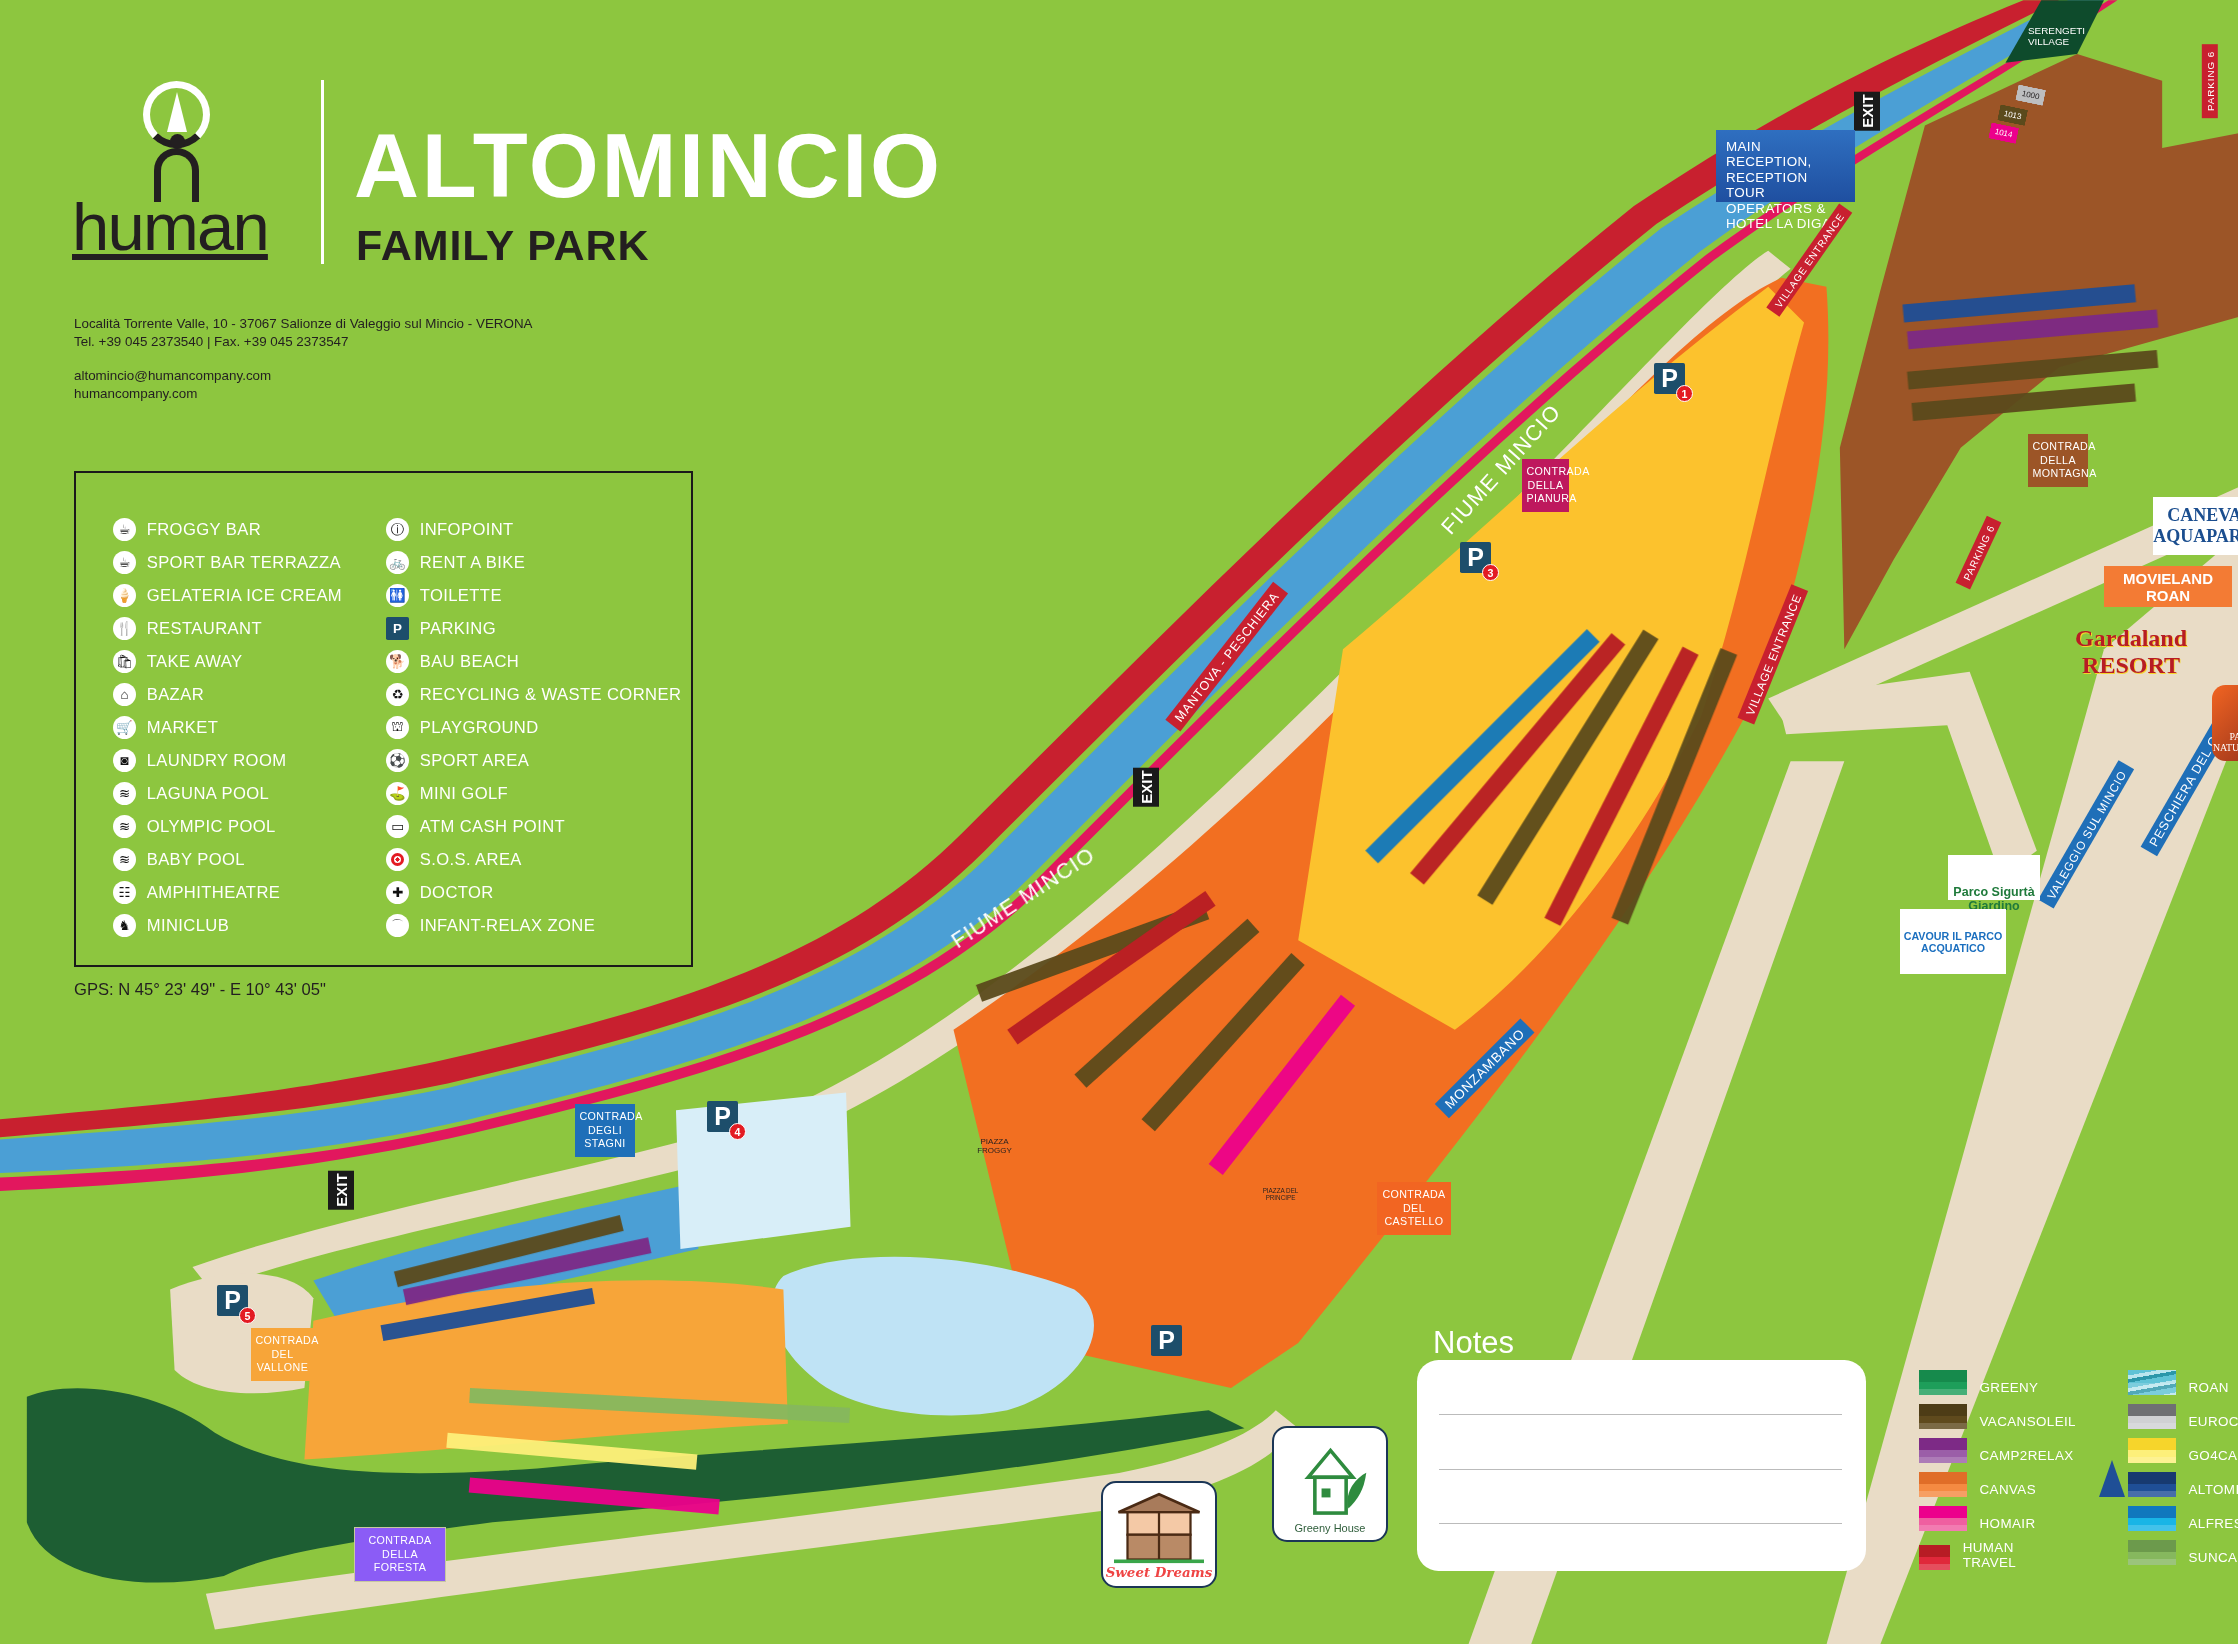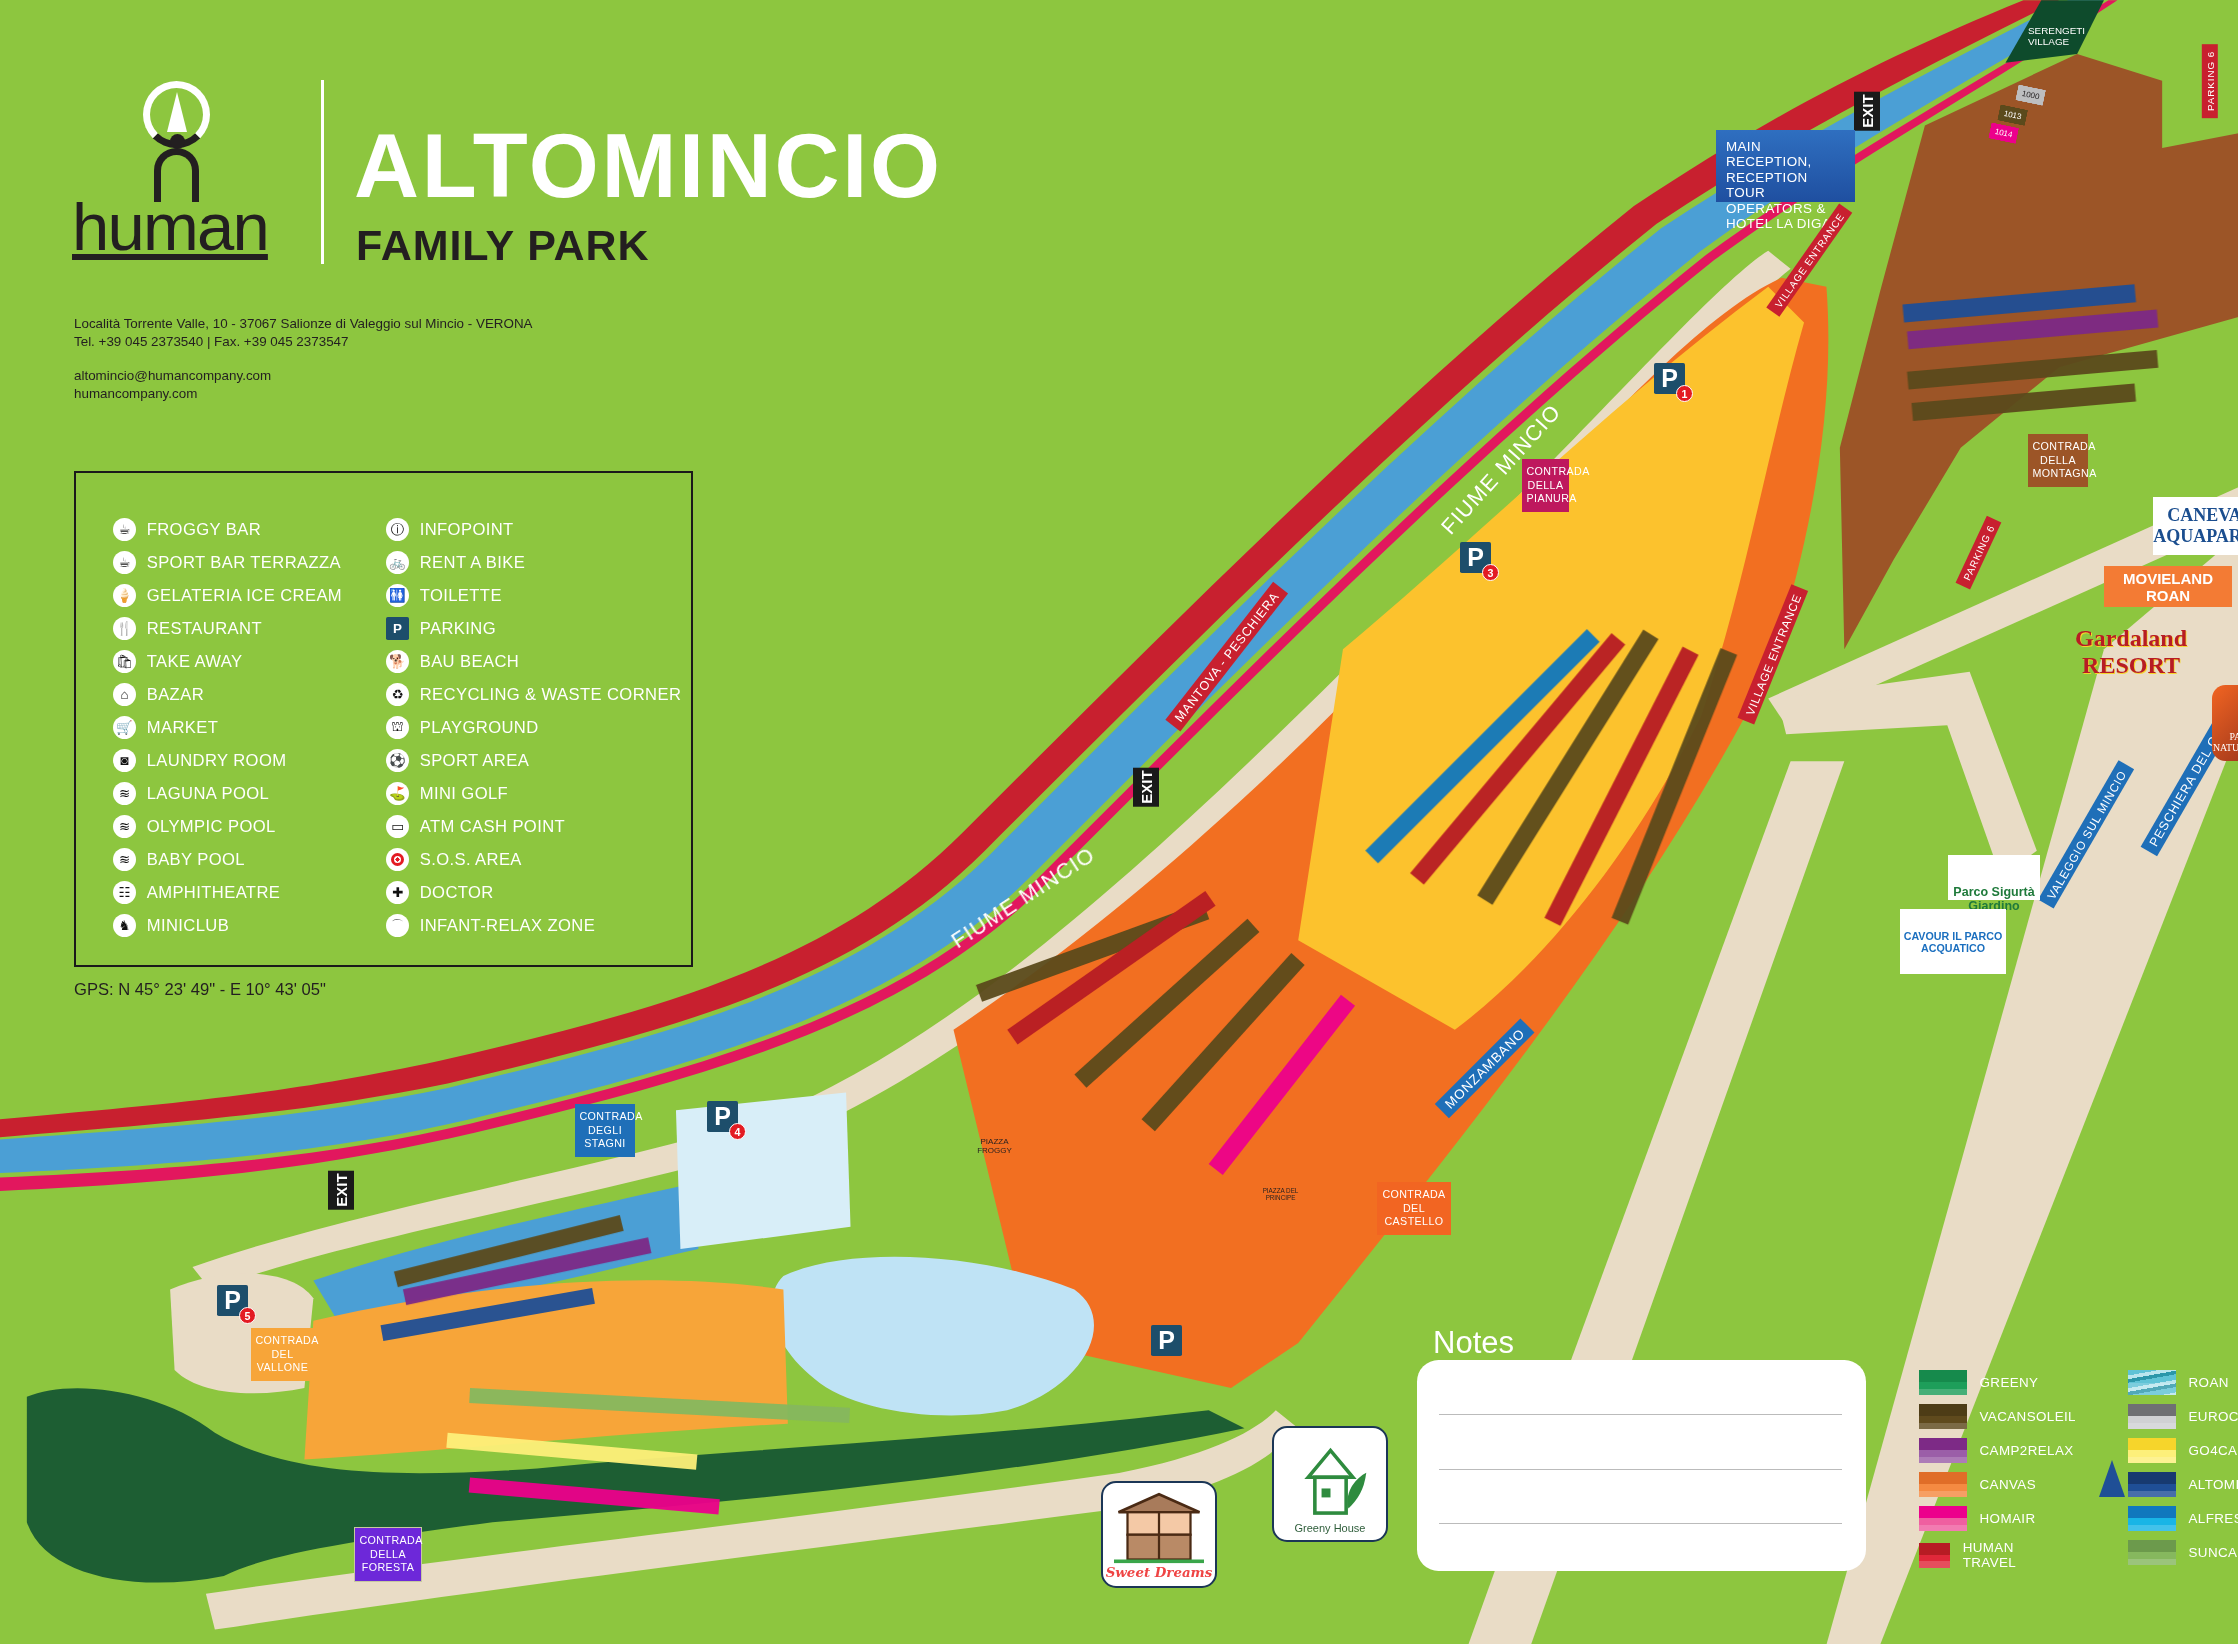--- a/index.html
+++ b/index.html
@@ -35,21 +35,21 @@
   .road-label{position:absolute;color:#fff;font-size:15px;letter-spacing:0.9px;white-space:nowrap;transform-origin:left center;padding:2.7px 7.2px;}
   .exit-tag{position:absolute;background:#1a1a1a;color:#fff;font-size:15px;font-weight:700;padding:2.7px 4.5px;writing-mode:vertical-rl;transform:rotate(180deg);}
   .reception{position:absolute;left:1716px;top:130px;width:139px;height:72px;background:linear-gradient(#2f6fc0,#1f4fa0);color:#fff;font-size:13.4px;line-height:1.15;padding:9px 9.9px;box-sizing:border-box;letter-spacing:0.4px;}
   .plot{position:absolute;font-size:8px;color:#fff;display:flex;align-items:center;justify-content:center;transform-origin:center;}
   .poi-logo{position:absolute;background:#fff;display:flex;align-items:center;justify-content:center;flex-direction:column;text-align:center;}
   .notes-title{position:absolute;left:1433px;top:1325px;font-size:31px;color:#fff;}
   .notes-box{position:absolute;left:1417px;top:1360px;width:449px;height:211px;background:#fff;border-radius:21.5px;}
   .notes-line{position:absolute;left:22.4px;width:403px;height:1.3px;background:#bbb;}
   .ext-card{position:absolute;background:#fff;border:2.2px solid #1b3656;border-radius:15px;display:flex;flex-direction:column;align-items:center;justify-content:flex-end;box-sizing:border-box;padding-bottom:6.3px;}
   .cat-legend{position:absolute;left:1919px;top:1370px;}
-  .cat-item{position:absolute;display:flex;align-items:center;}
+  .cat-item{position:absolute;display:flex;align-items:flex-end;}
   .cat-swatch{width:48px;height:25px;box-sizing:border-box;position:relative;}
   .cat-swatch::after{content:"";position:absolute;left:0;right:0;bottom:0;height:50%;background:rgba(255,255,255,0.18);}
   .cat-label{margin-left:12.5px;font-size:13.4px;color:#fff;letter-spacing:0.4px;}
 </style>
 </head>
 <body>
 
 <div class="canvas">
 
   <svg class="map" width="2326" height="1645" viewBox="0 0 5196 3674">
@@ -274,21 +274,21 @@
     </div>
   <div class="parking" style="left:1151px;top:1325px;">
       <span>P</span>
     </div>
 
   <div class="zone-sign" style="left:1522px;top:459px;width:47px;background:#be185d;font-size:10.7px;">CONTRADA DELLA PIANURA</div>
   <div class="zone-sign" style="left:2028px;top:434px;width:60px;background:#9c5527;font-size:10.7px;">CONTRADA DELLA MONTAGNA</div>
   <div class="zone-sign" style="left:575px;top:1104px;width:60px;background:#1f6fb8;font-size:10.7px;">CONTRADA DEGLI STAGNI</div>
   <div class="zone-sign" style="left:1377px;top:1182px;width:74px;background:#f26522;font-size:10.7px;">CONTRADA DEL CASTELLO</div>
   <div class="zone-sign" style="left:251px;top:1328px;width:63px;background:#f7a539;font-size:10.7px;">CONTRADA DEL VALLONE</div>
-  <div class="zone-sign" style="left:354px;top:1527px;width:68px;background:#6d28d9;font-size:10.7px;border:1.3px solid #c7c8a0;">CONTRADA DELLA FORESTA</div>
+  <div class="zone-sign" style="left:354px;top:1527px;width:92px;background:#8b5cf6;font-size:10.7px;border:1.3px solid #c7c8a0;">CONTRADA DELLA FORESTA</div>
 
   <div class="abs" style="left:2019px;top:85px;width:197px;">
     <div style="display:flex;transform:rotate(12deg);transform-origin:left top;">
       <span class="plot" style="width:27px;height:15px;background:#ee5b9b;">1006</span>
       <span class="plot" style="width:27px;height:15px;background:#bdbec0;color:#231f20;">1005</span>
       <span class="plot" style="width:27px;height:15px;background:#bdbec0;color:#231f20;">1004</span>
       <span class="plot" style="width:27px;height:15px;background:#bdbec0;color:#231f20;">1003</span>
       <span class="plot" style="width:27px;height:15px;background:#bdbec0;color:#231f20;">1002</span>
       <span class="plot" style="width:27px;height:15px;background:#bdbec0;color:#231f20;">1001</span>
       <span class="plot" style="width:27px;height:15px;background:#bdbec0;color:#231f20;">1000</span>

